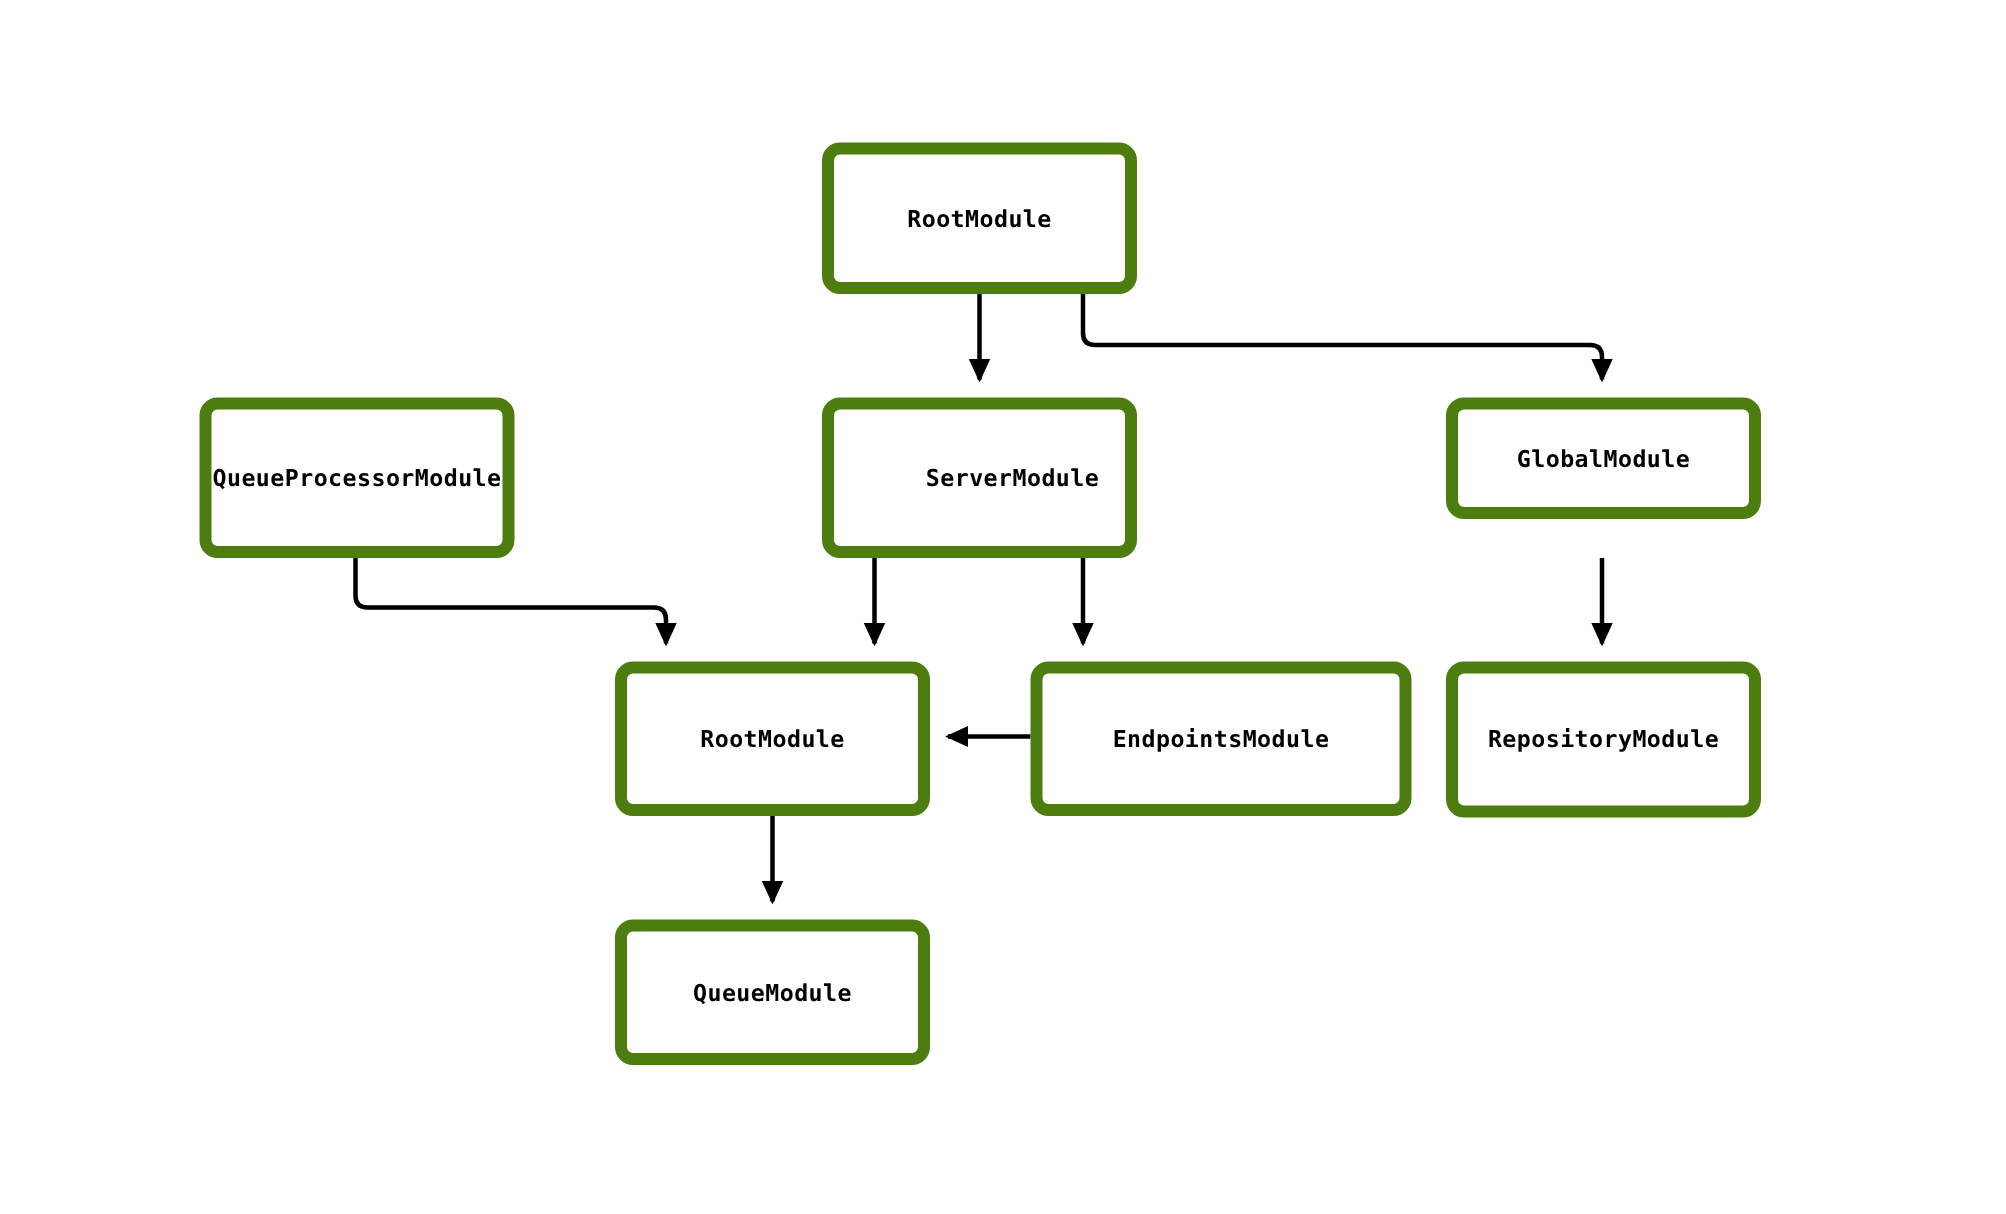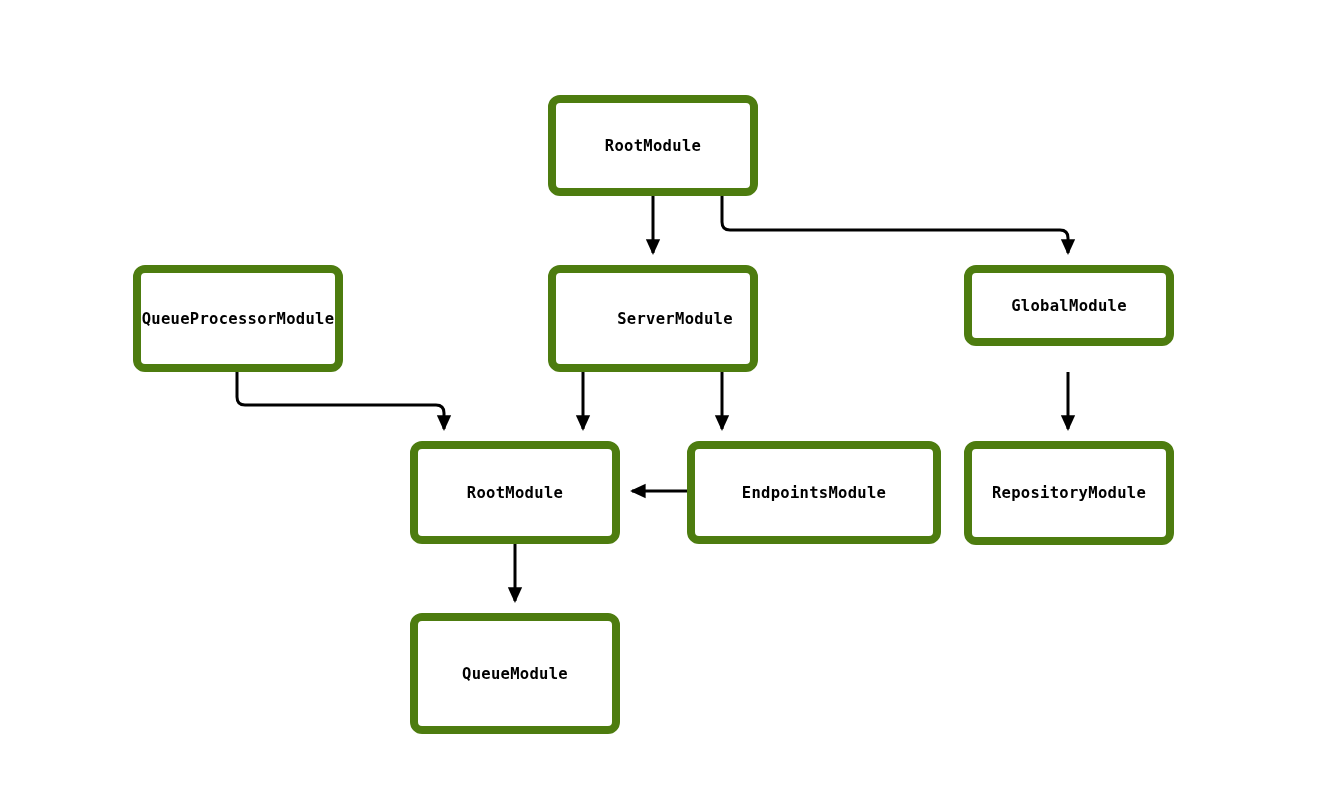--- a/index.html
+++ b/index.html
@@ -105,18 +105,18 @@
   <div class="node" style="left:687px; top:441px; width:254px; height:103px;">
     <div class="node-label">Endpoints</div>
     <div class="node-label">Module</div>
   </div>
 
   <div class="node" style="left:964px; top:441px; width:210px; height:104px;">
     <div class="node-label">Repository</div>
     <div class="node-label">Module</div>
   </div>
 
-  <div class="node" style="left:410px; top:613px; width:210px; height:121px;">
+  <div class="node" style="left:410px; top:613px; width:210px; height:97px;">
     <div class="node-label">Queue</div>
     <div class="node-label">Module</div>
   </div>
 
 </div>
 
 </body></html>

